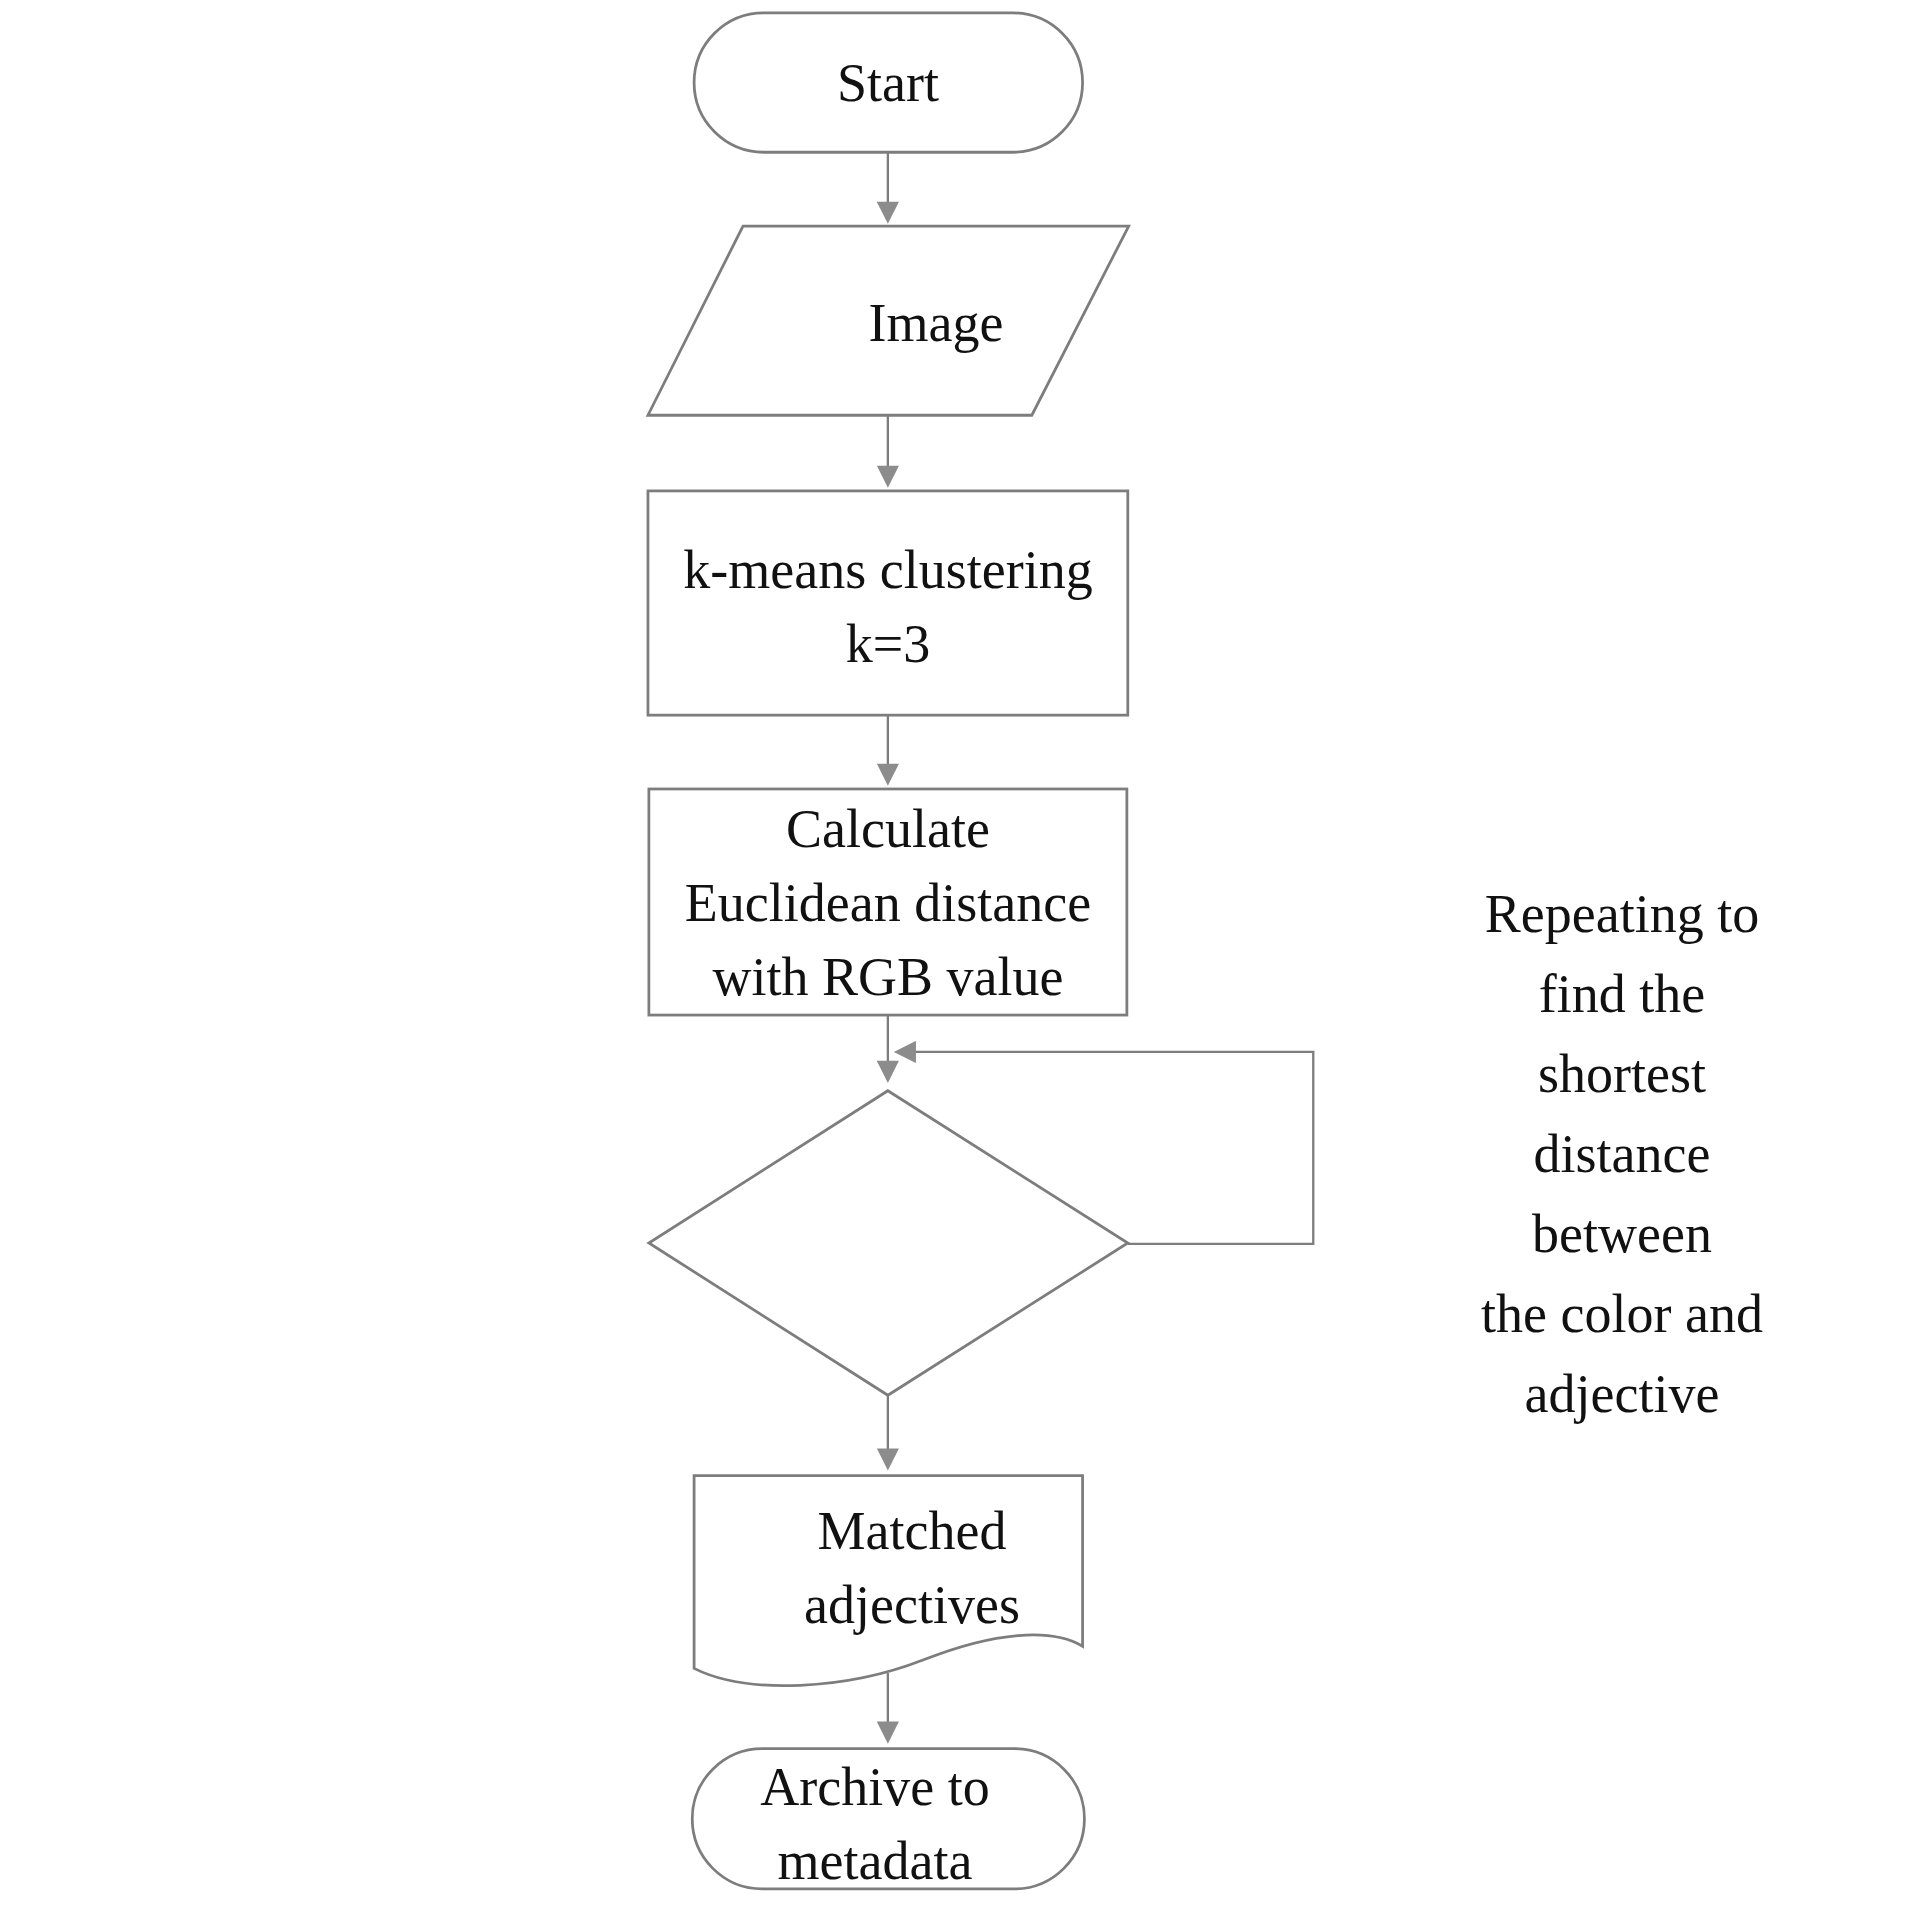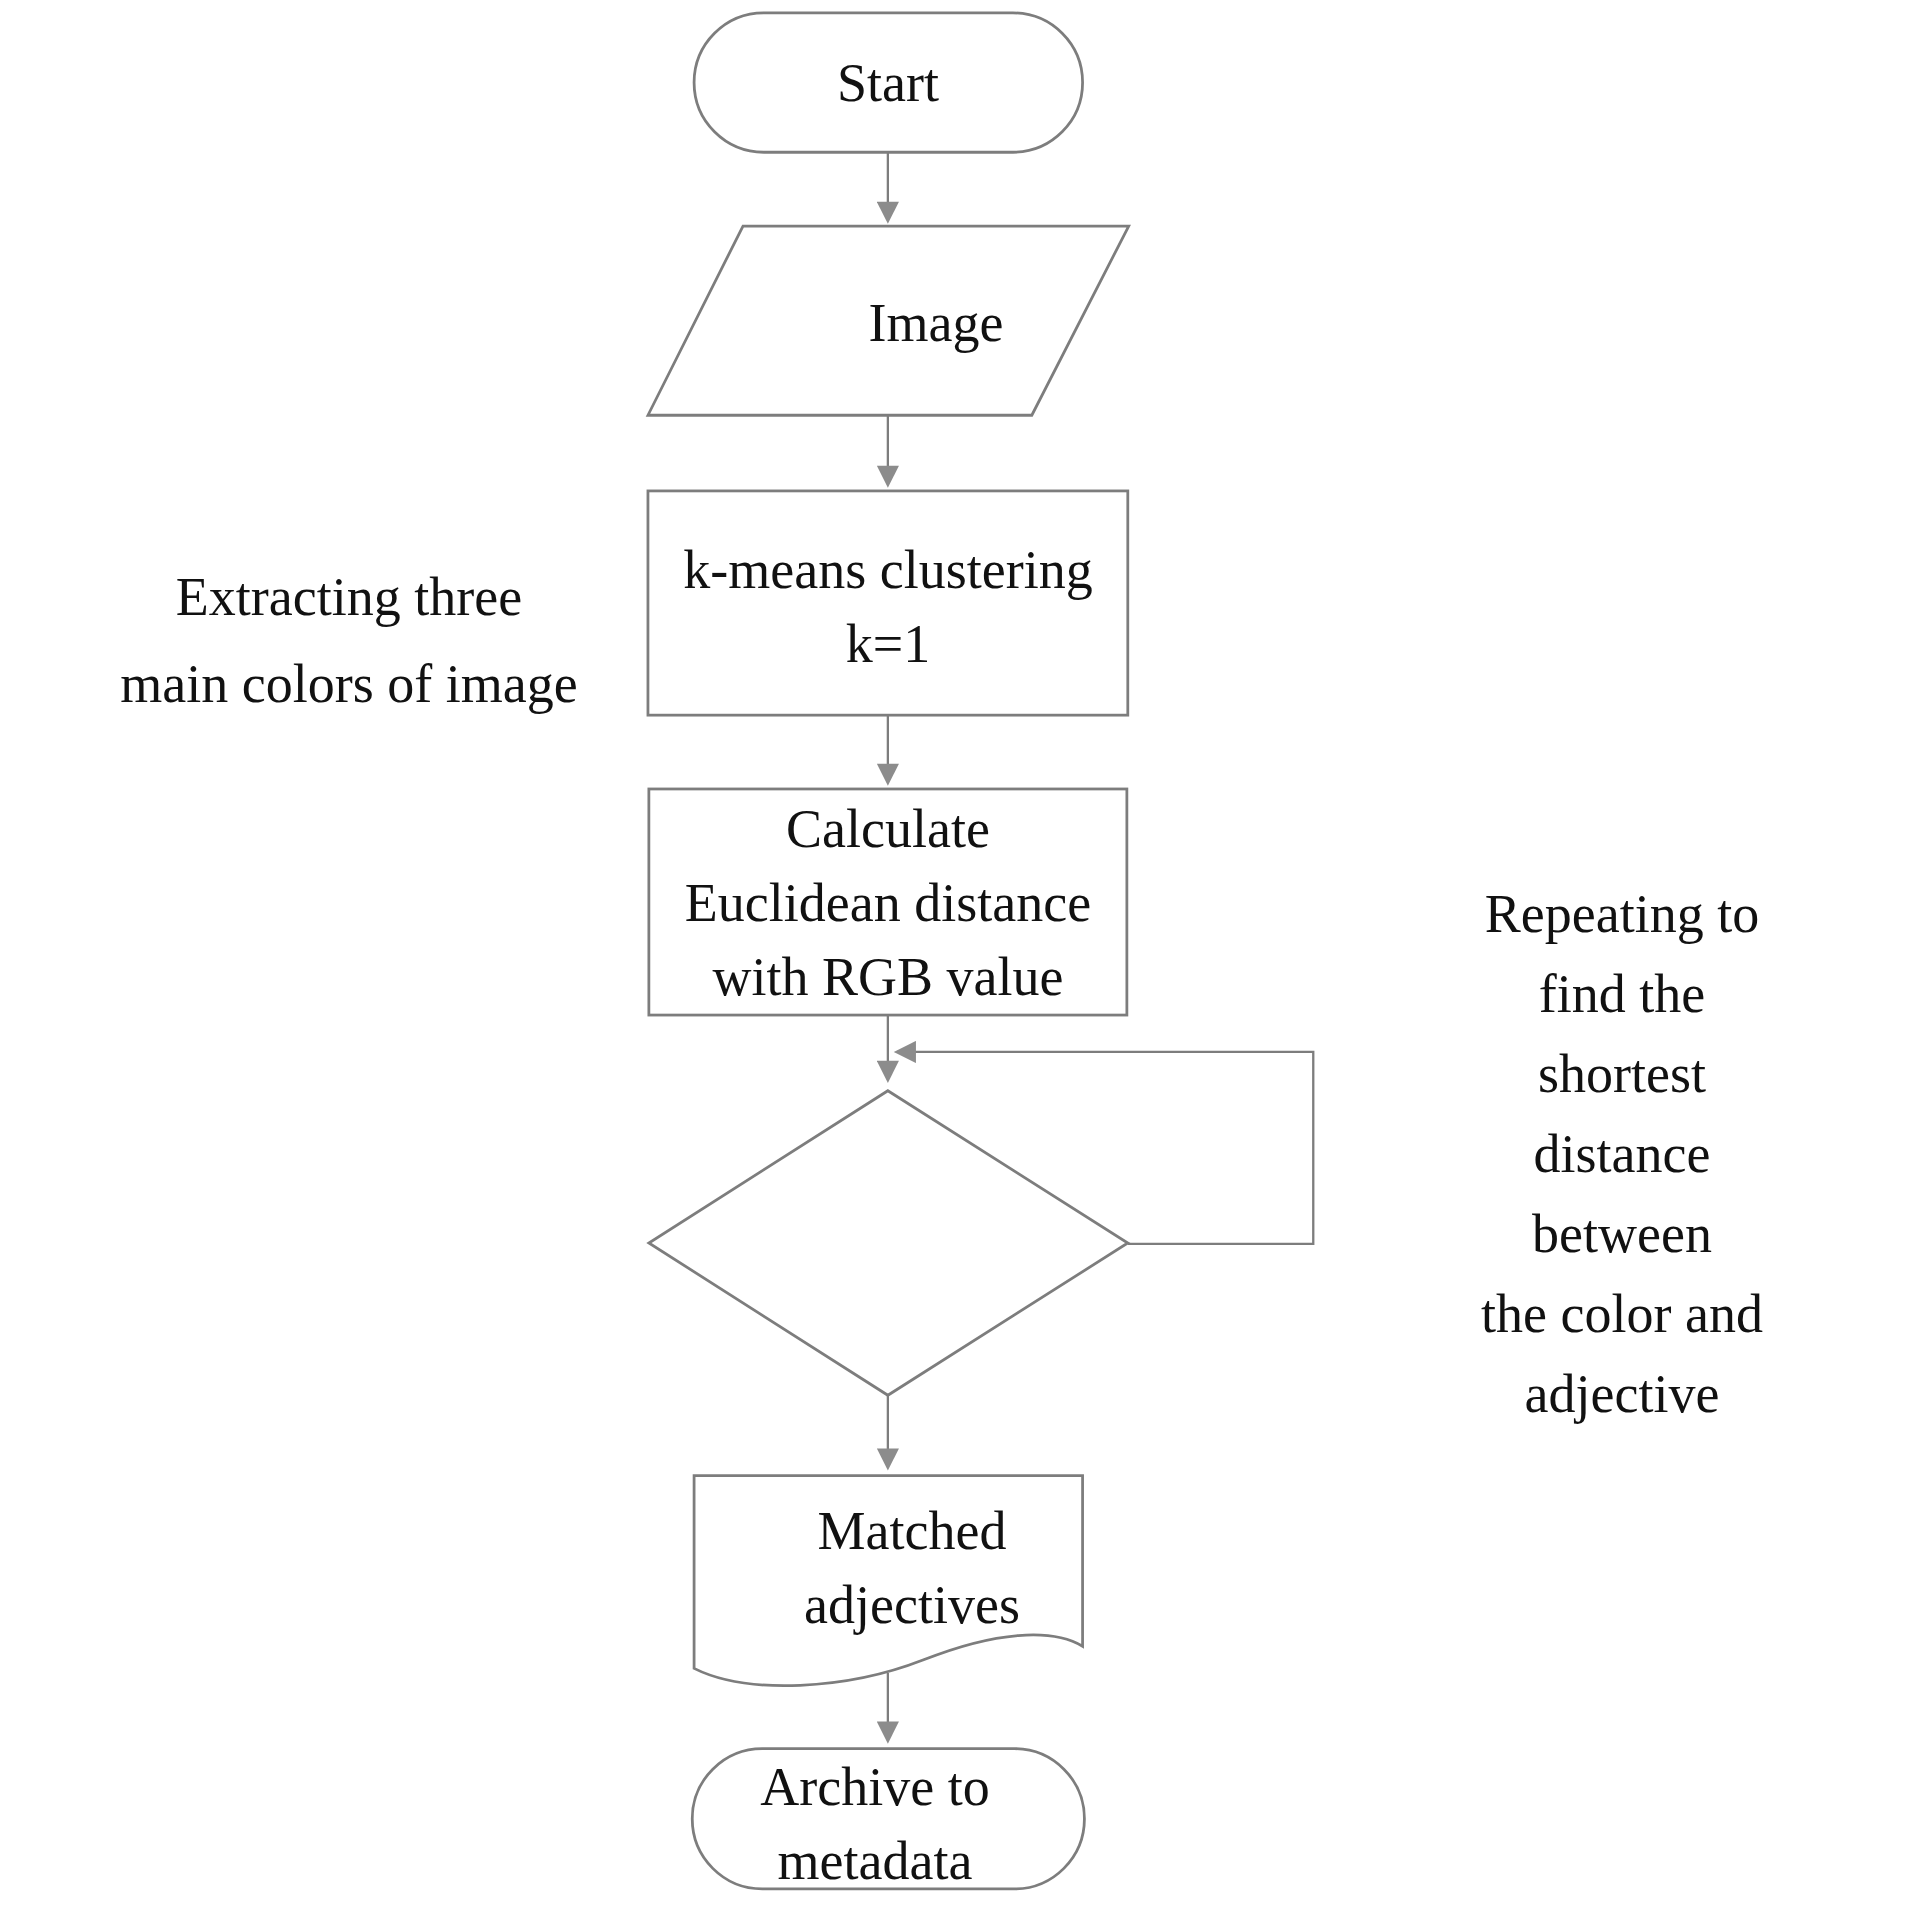--- a/index.html
+++ b/index.html
@@ -66,35 +66,33 @@
     <polygon class="shape" points="962,1182 1222,1347 962,1512 703,1347"></polygon>
     <path class="shape" d="M752 1599 H1173 V1784 C1140 1764 1078 1768 1000 1799 C918 1831 810 1837 752 1808 Z"></path>
     <rect class="shape" x="750" y="1895" width="425" height="152" rx="76" ry="76"></rect>
   </svg>
 
   <div class="t" style="left:888px;top:83px">Start</div>
 
   <div class="t" style="left:936px;top:323px">Image</div>
 
   <div class="t" style="left:888px;top:607px">k-means clustering
-k=1</div>
+k=3</div>
 
   <div class="t" style="left:888px;top:903px">Calculate
 Euclidean distance
 with RGB value</div>
 
 
   <div class="t" style="left:912px;top:1568px">Matched
 adjectives</div>
 
   <div class="t" style="left:875px;top:1824px">Archive to
 metadata</div>
 
-  <div class="t ann" style="left:349px;top:641px">Extracting three
-main colors of image</div>
 
 
 
   <div class="t ann3" style="left:1622px;top:1154px">Repeating to find the
 shortest distance between
 the color and adjective</div>
 
 </div>
 
 

